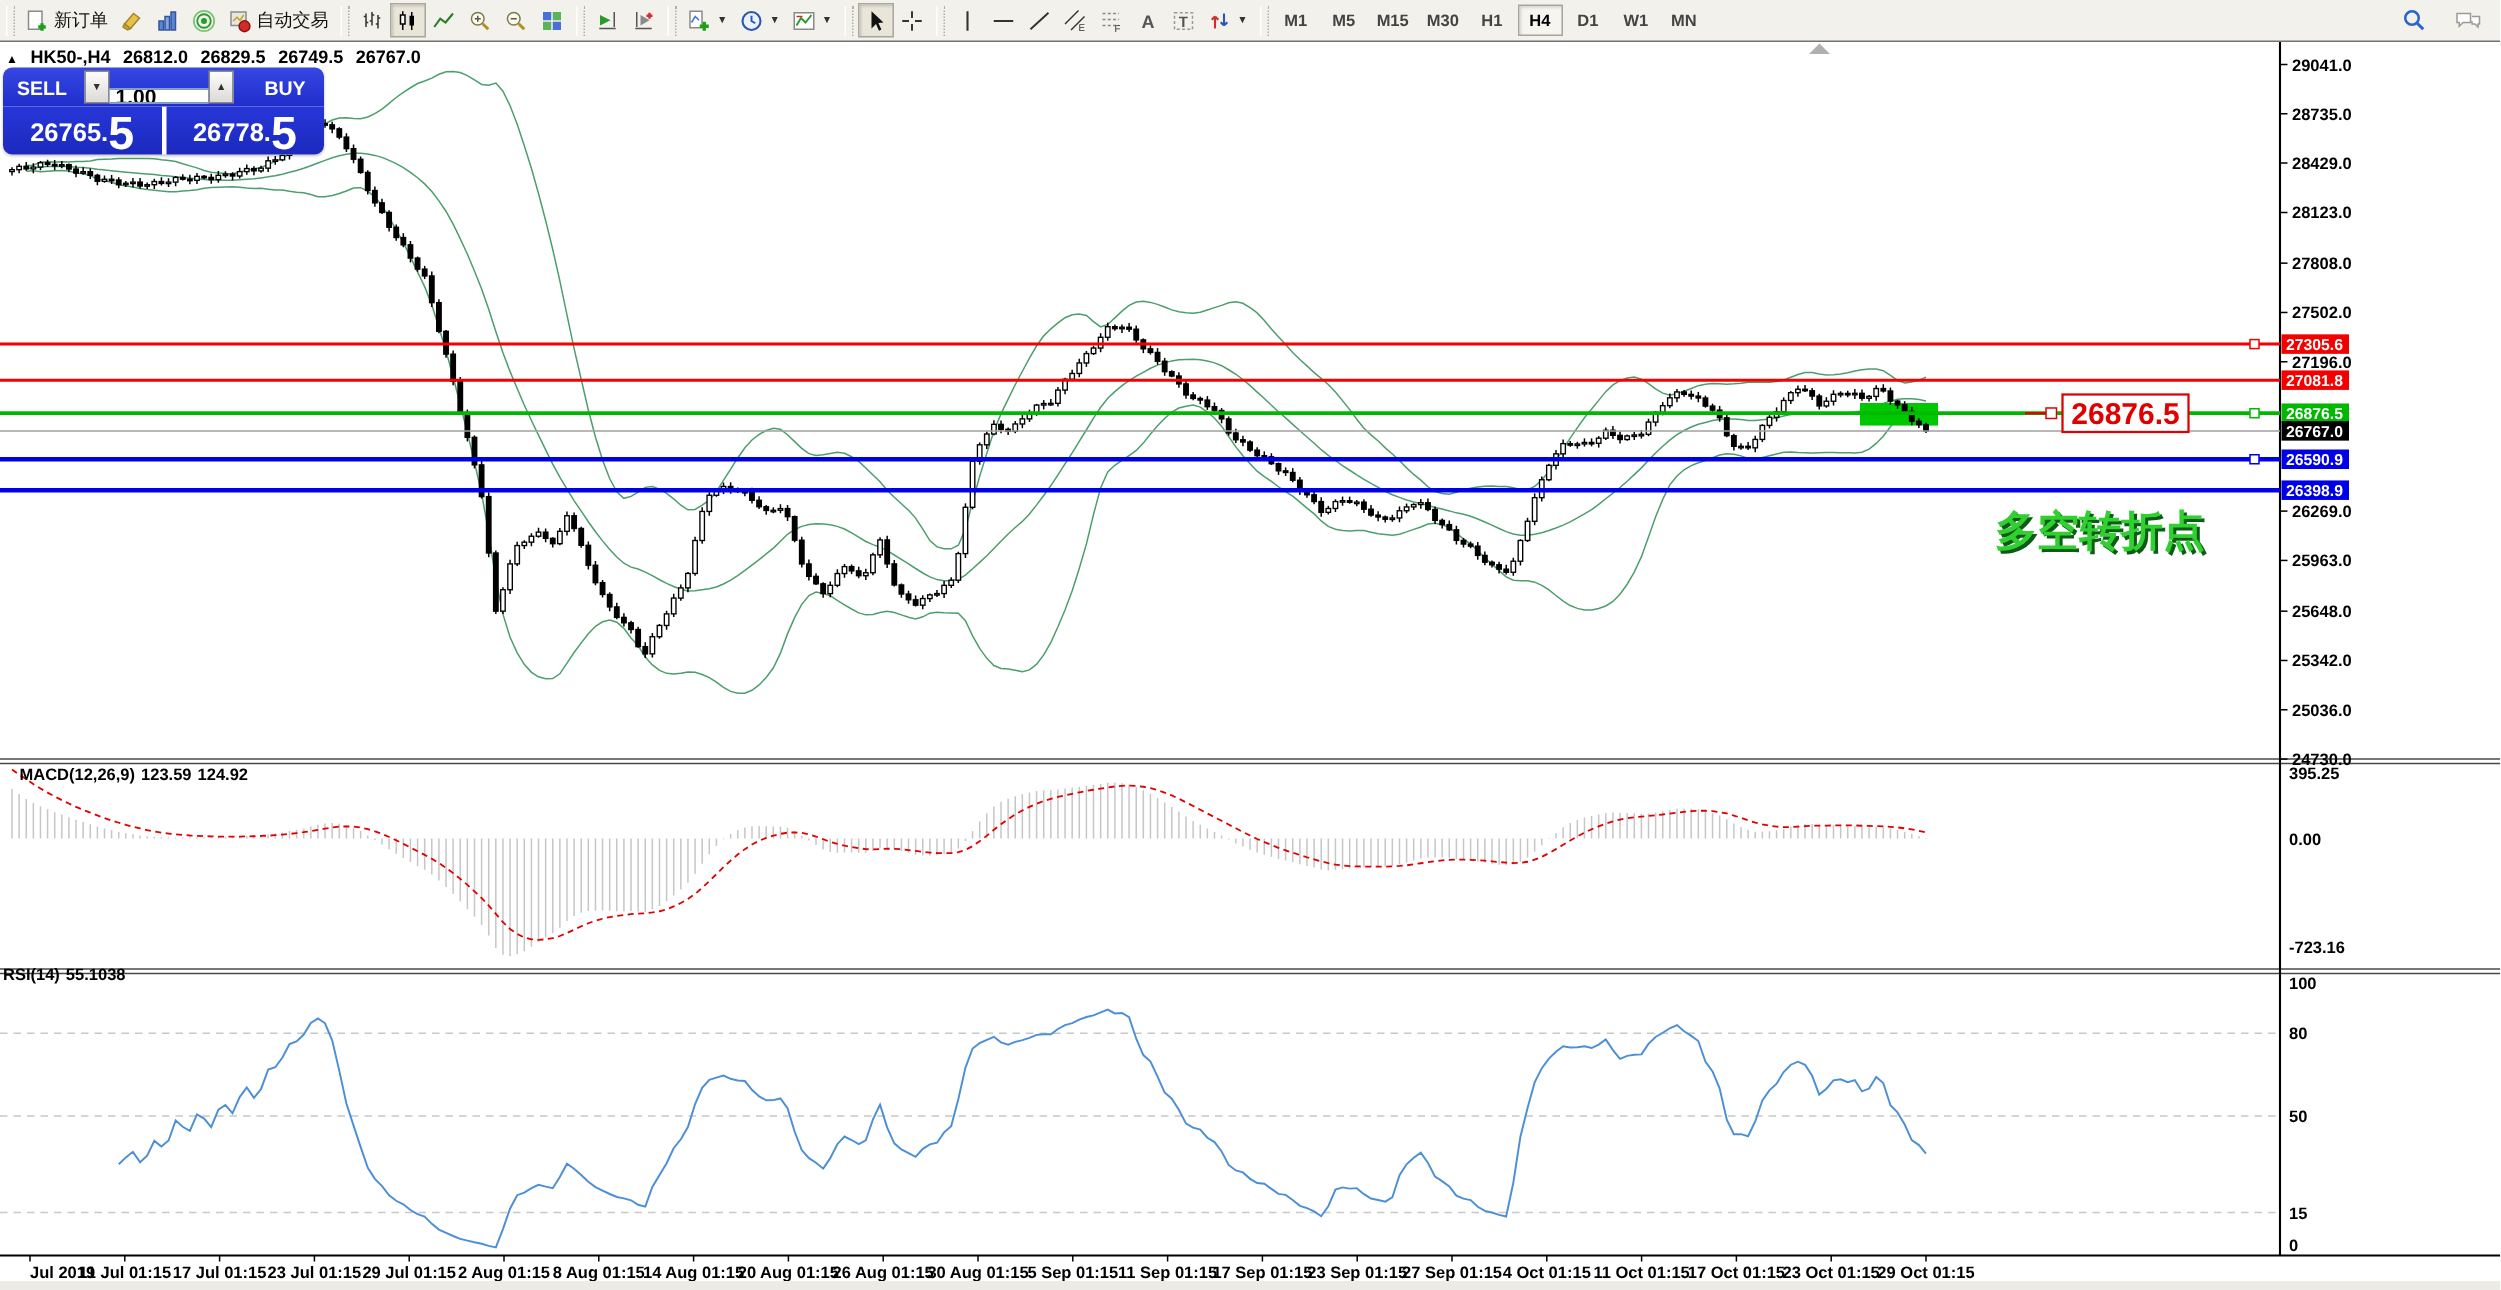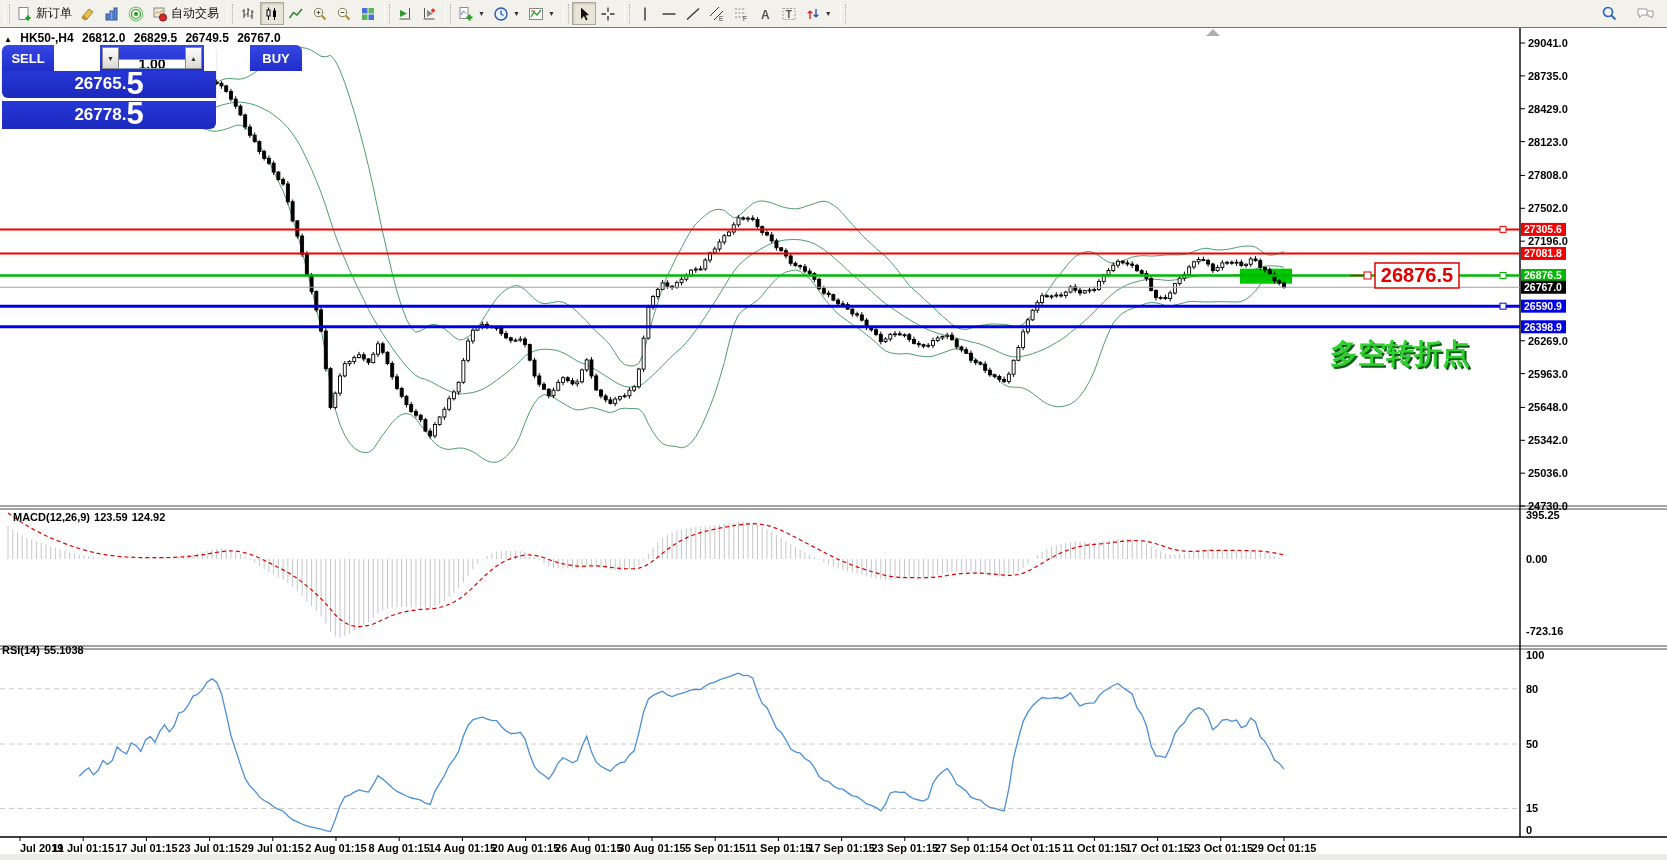--- a/index.html
+++ b/index.html
@@ -26,31 +26,31 @@
   #chart-title{position:absolute;left:4px;top:3px;font:bold 12px "Liberation Sans",sans-serif;color:#000;}
   #chart-title span{margin-right:5px;}
   #collapse{font-size:8px;margin-right:2px;}
   #macd-label{position:absolute;left:13px;top:483px;font:bold 11px "Liberation Sans",sans-serif;color:#000;}
   #rsi-label{position:absolute;left:2px;top:616px;font:bold 11px "Liberation Sans",sans-serif;color:#000;}
   #macd-label span,#rsi-label span{margin-right:4px;}
   #bottom-strip{position:absolute;left:0;top:826px;width:1667px;height:6px;background:#ecebe6;}
   
   #trade-panel{position:absolute;left:2px;top:17px;width:214px;height:58px;background:#fff;
                border-radius:6px;box-shadow:0 1px 2px rgba(0,0,0,.25);}
-  .tp-top{display:flex;height:26px;gap:46px;}
+  .tp-top{display:flex;height:26px;}
   .tp-btn{border:none;color:#fff;font:bold 13px "Liberation Sans",sans-serif;
           background:linear-gradient(#3747e4,#1f2ecb);}
   .tp-sell{flex:0 0 52px;border-radius:6px 0 0 0;}
   .tp-buy{flex:0 0 52px;border-radius:0 6px 0 0;}
   .tp-vol{flex:1;display:flex;align-items:stretch;background:linear-gradient(#3747e4,#1f2ecb);padding:2px;gap:0;}
   .spin{width:17px;border:1px solid #8a8a8a;background:linear-gradient(#fdfdfd,#dcdad4);
         font-size:7px;color:#333;padding:0;}
   .tp-vol input{width:58px;border:1px solid #7f9db9;border-left:none;border-right:none;
-                text-align:center;font:bold 14px "Liberation Sans",sans-serif;padding:0 4px;margin-top:12px;}
-  .tp-prices{display:flex;height:32px;gap:3px;flex-direction:column;}
+                text-align:left;font:bold 14px "Liberation Sans",sans-serif;padding:0 4px;margin-top:12px;}
+  .tp-prices{display:flex;height:32px;gap:3px;}
   .tp-price{flex:1;background:linear-gradient(#2737d8,#1b29bd);color:#fff;display:flex;
             align-items:flex-end;justify-content:center;}
   .tp-price .pmain{font:bold 17px "Liberation Sans",sans-serif;padding-bottom:4px;}
   .tp-price .pbig{font:bold 31px/0.85 "Liberation Sans",sans-serif;padding-bottom:1px;}
   .tp-price.left{border-radius:0 0 0 6px;}
   .tp-price.right{border-radius:0 0 6px 0;text-align:right;}
 </style>
 </head>
 <body>
 
@@ -238,20 +238,31 @@
     </button>
     <button class="tb">
       <svg width="16" height="16">
           <path d="M5 13 L5 5 M5 5 L2.8 7.2 M5 5 L7.2 7.2" stroke="#d42a2a" stroke-width="1.4" fill="none"></path>
           <path d="M11 3 L11 11 M11 11 L8.8 8.8 M11 11 L13.2 8.8" stroke="#2a55b0" stroke-width="1.4" fill="none"></path>
         </svg>
       <span class="dd">▼</span>
     </button>
 
     <div class="grip"></div>
+    <div id="tf-group" style="display:flex;gap:2px;">
+        <button class="tf">M1</button>
+        <button class="tf">M5</button>
+        <button class="tf">M15</button>
+        <button class="tf">M30</button>
+        <button class="tf">H1</button>
+        <button class="tf active">H4</button>
+        <button class="tf">D1</button>
+        <button class="tf">W1</button>
+        <button class="tf">MN</button>
+      </div>
 
     <div id="tb-right">
       <button class="tb">
         <svg width="17" height="17">
             <circle cx="7" cy="7" r="4.5" fill="none" stroke="#2a66c8" stroke-width="1.7"></circle>
             <line x1="10.5" y1="10.5" x2="14.5" y2="14.5" stroke="#2a66c8" stroke-width="2"></line>
           </svg>
       </button>
       <button class="tb">
         <svg width="19" height="17">

